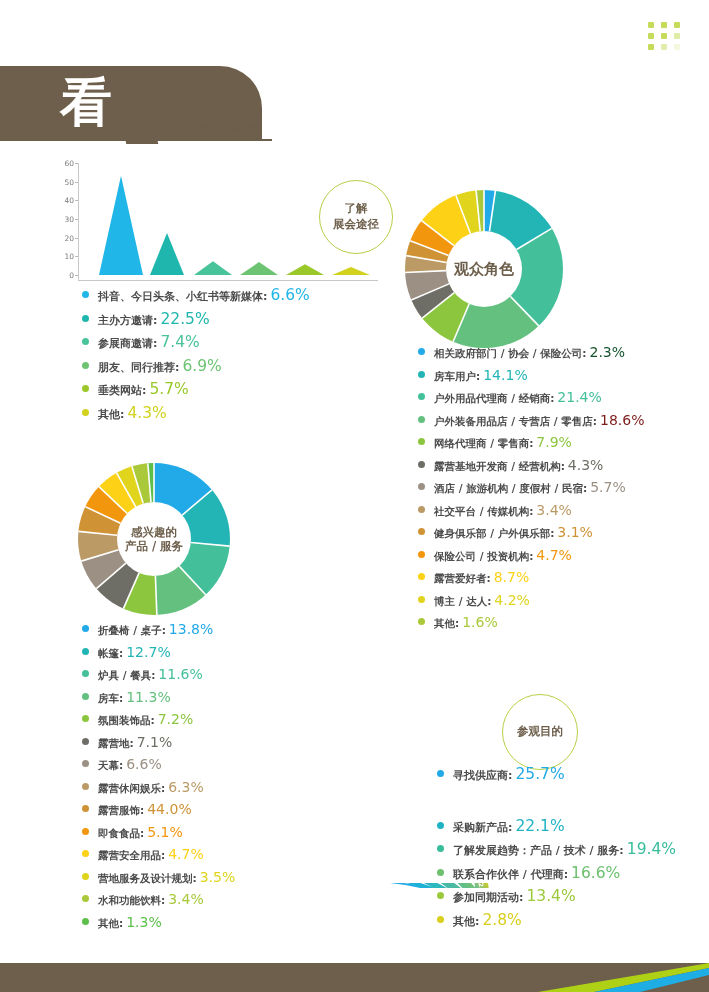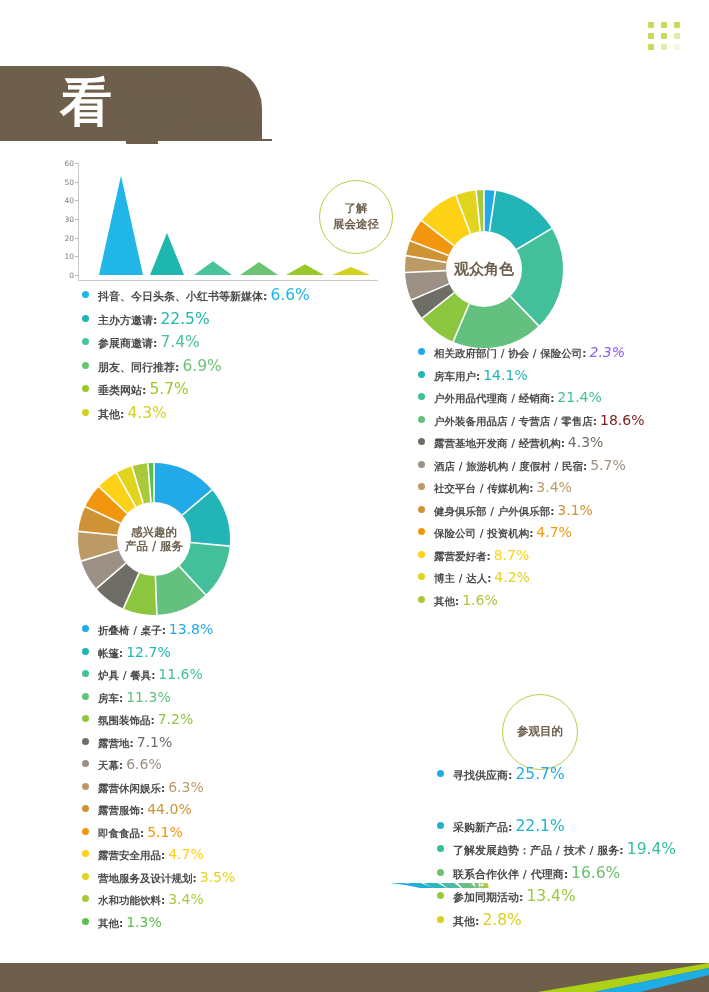--- a/index.html
+++ b/index.html
@@ -178,36 +178,41 @@
     </svg>
   <div class="hole" style="left:41px;top:41px;width:76px;height:76px;font-size:15px;">
     <span>观众角色</span>
   </div>
 </div>
 
 <div class="legend" id="legend-audience" style="left:418px;top:344px;">
     <div class="row">
       <span class="dot" style="background: rgb(33, 169, 232);"></span>
       <span class="lbl">相关政府部门 / 协会 / 保险公司:</span>
-      <span class="val" style="color: #8b5cf6; font-style: italic;">2.3%</span>
+      <span class="val" style="color: #14532d;">2.3%</span>
     </div>
     <div class="row">
       <span class="dot" style="background: rgb(35, 181, 181);"></span>
       <span class="lbl">房车用户:</span>
       <span class="val" style="color: rgb(35, 181, 181);">14.1%</span>
     </div>
     <div class="row">
       <span class="dot" style="background: rgb(67, 191, 154);"></span>
       <span class="lbl">户外用品代理商 / 经销商:</span>
       <span class="val" style="color: rgb(67, 191, 154);">21.4%</span>
     </div>
     <div class="row">
       <span class="dot" style="background: rgb(99, 192, 127);"></span>
       <span class="lbl">户外装备用品店 / 专营店 / 零售店:</span>
       <span class="val" style="color: #7f1d1d;">18.6%</span>
+    </div>
+    <div class="row">
+      <span class="dot" style="background: rgb(140, 198, 63);"></span>
+      <span class="lbl">网络代理商 / 零售商:</span>
+      <span class="val" style="color: rgb(140, 198, 63);">7.9%</span>
     </div>
     <div class="row">
       <span class="dot" style="background: rgb(110, 110, 102);"></span>
       <span class="lbl">露营基地开发商 / 经营机构:</span>
       <span class="val" style="color: rgb(110, 110, 102);">4.3%</span>
     </div>
     <div class="row">
       <span class="dot" style="background: rgb(155, 144, 131);"></span>
       <span class="lbl">酒店 / 旅游机构 / 度假村 / 民宿:</span>
       <span class="val" style="color: rgb(155, 144, 131);">5.7%</span>

